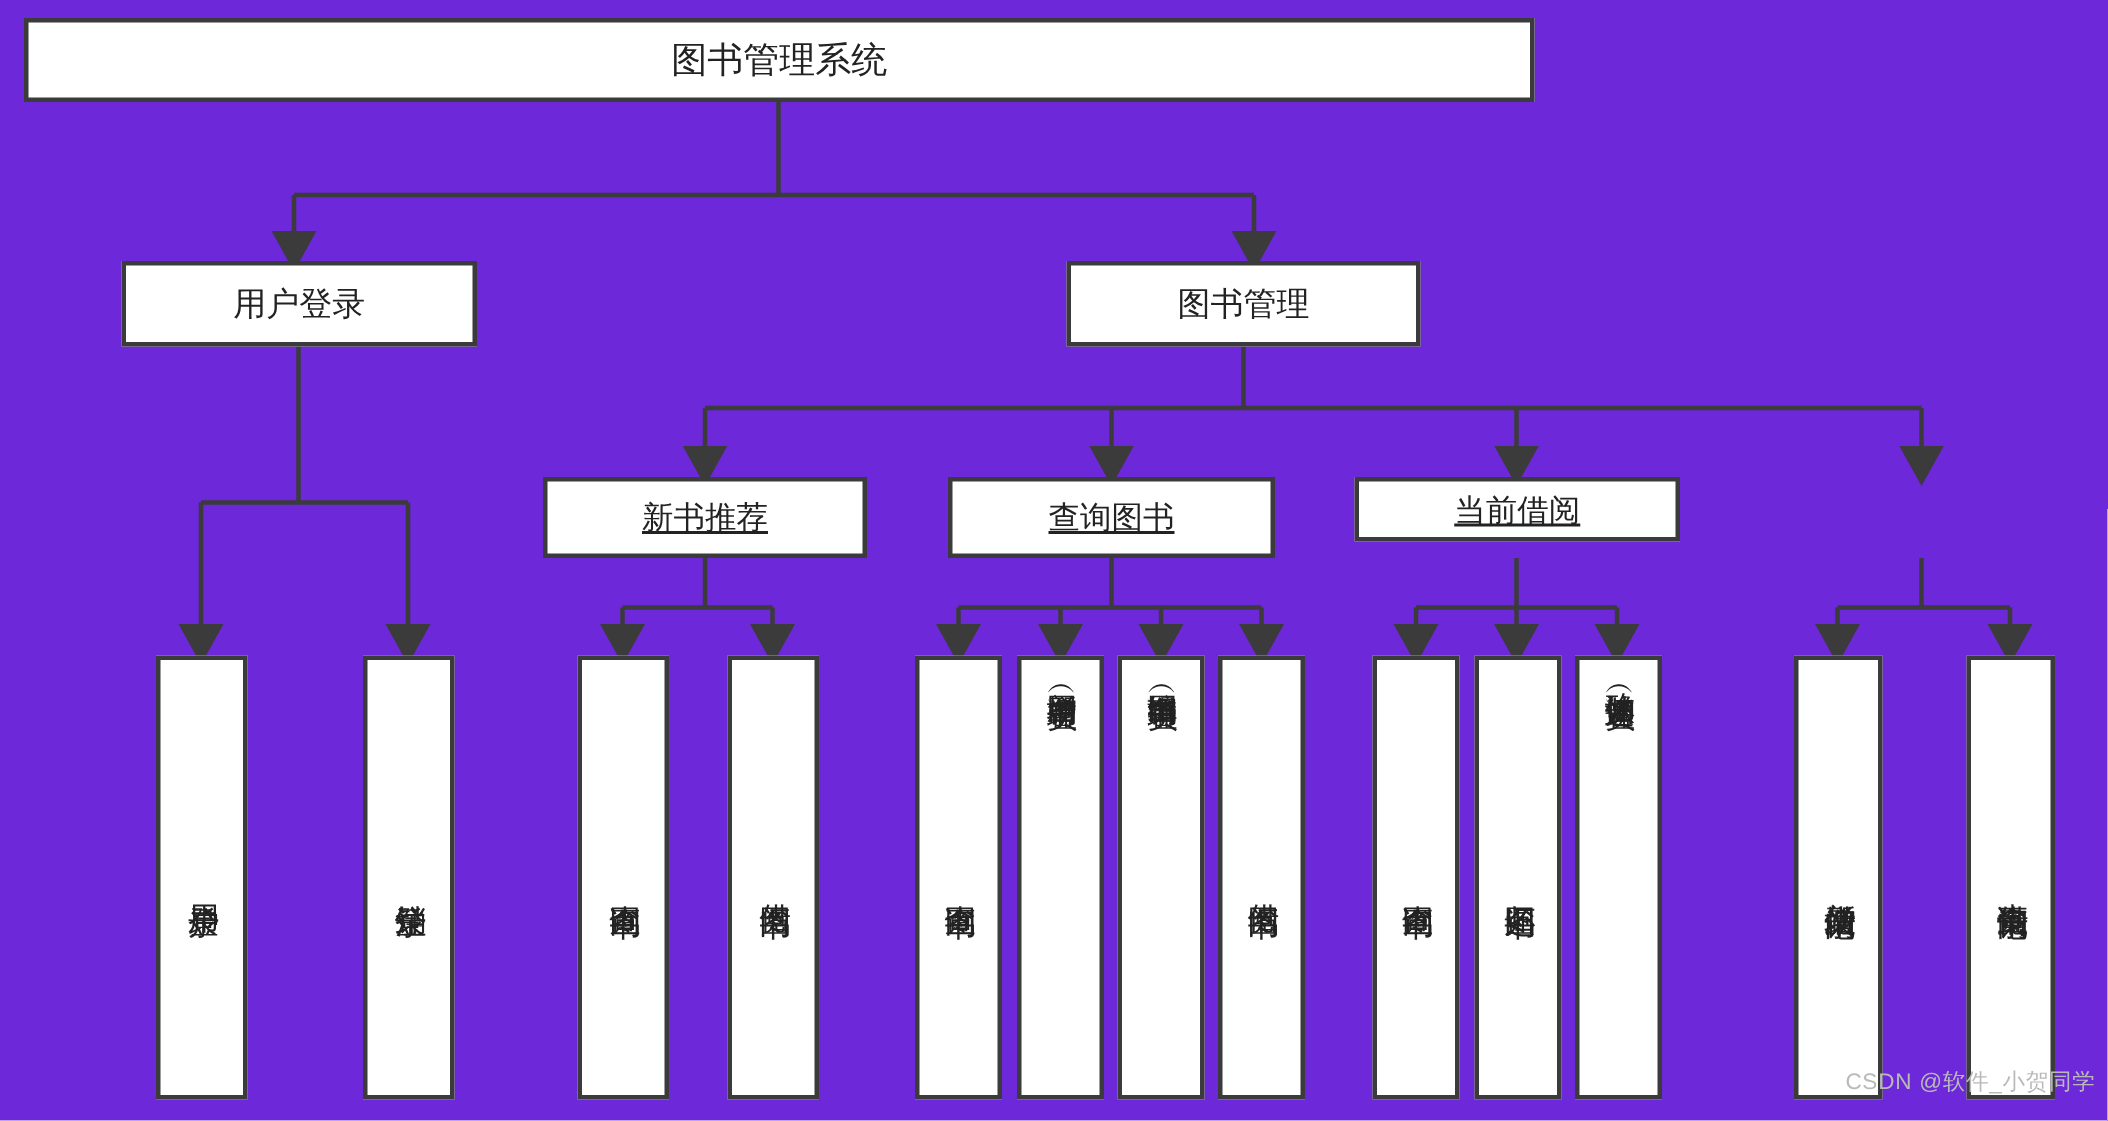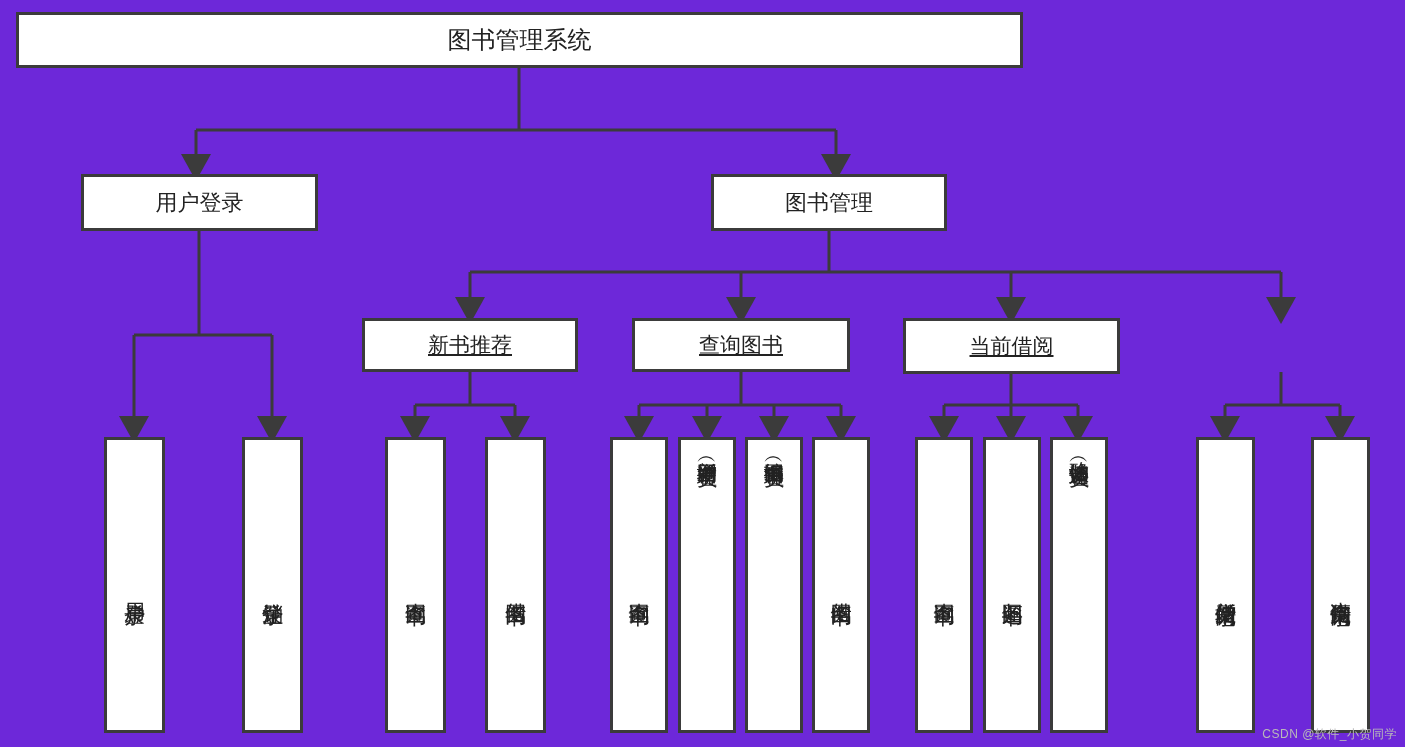--- a/index.html
+++ b/index.html
@@ -68,22 +68,22 @@
     display:flex;
     align-items:flex-start;
     justify-content:center;
   }
   .leafwrap.centered{
     align-items:center;
   }
   #watermark{
     position:absolute;
     right:8px;
-    bottom:4px;
-    font-size:12px;
+    bottom:16px;
+    font-size:15px;
     color:#b9b9b9;
     letter-spacing:0.5px;
     white-space:nowrap;
     user-select:none;
   }
 </style>
 </head>
 <body>
 
 <div id="stage">
@@ -149,21 +149,21 @@
   <div class="node level1" style="left:711px;top:174px;width:236px;height:57px;align-items:center;">
     <span>图书管理</span>
   </div>
 
   <div class="node level2" style="left:362px;top:318px;width:216px;height:54px;">
     <span>新书推荐</span>
   </div>
   <div class="node level2" style="left:632px;top:318px;width:218px;height:54px;">
     <span>查询图书</span>
   </div>
-  <div class="node level2" style="left:903px;top:318px;width:217px;height:56px;">
+  <div class="node level2" style="left:903px;top:318px;width:217px;height:43px;">
     <span>当前借阅</span>
   </div>
 
   <div class="node leaf" style="left:104px;top:437px;width:61px;height:296px;">
     <span class="leafwrap centered">
       <span class="vtext">用户登录</span>
     </span>
   </div>
   <div class="node leaf" style="left:242px;top:437px;width:61px;height:296px;">
     <span class="leafwrap centered">

